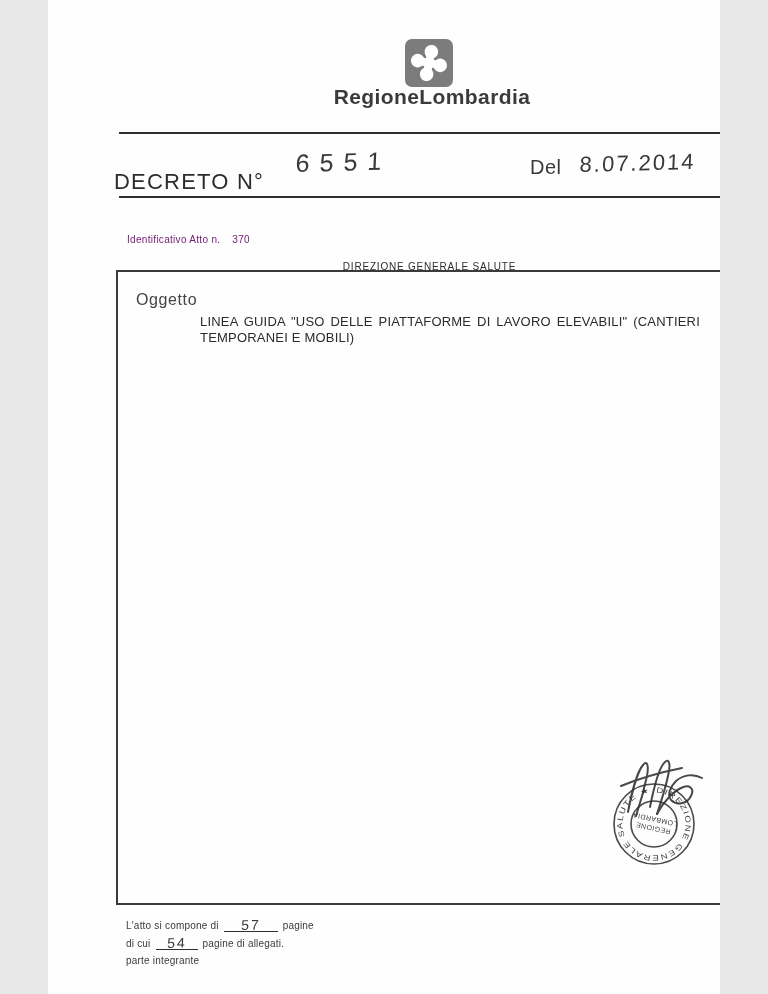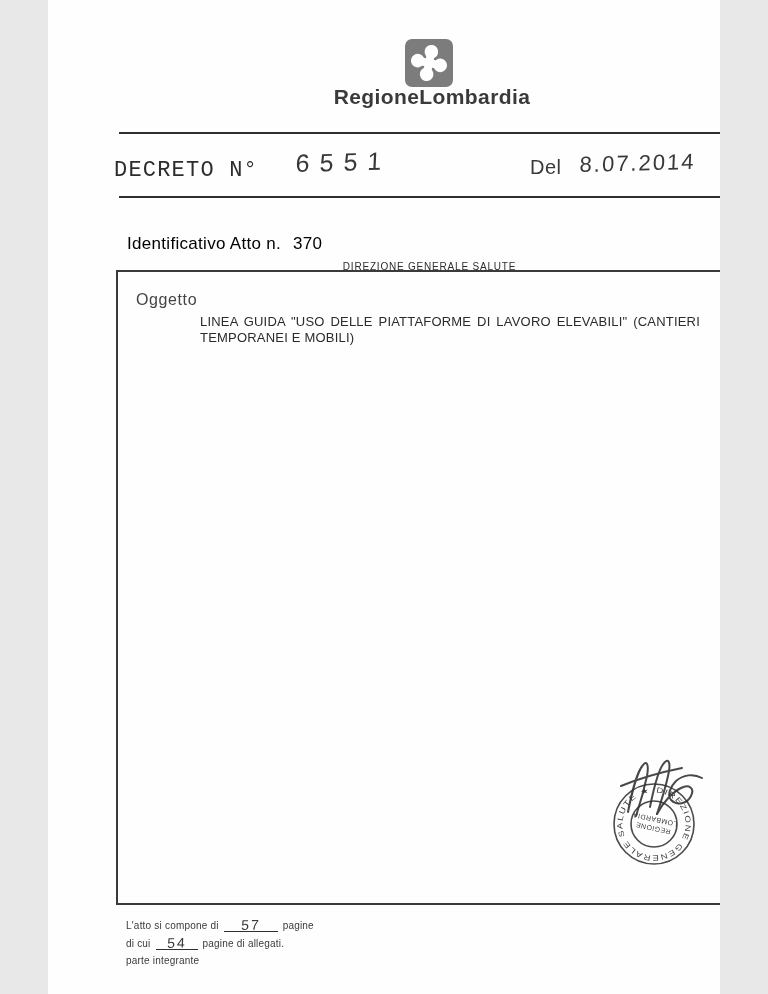--- a/index.html
+++ b/index.html
@@ -18,27 +18,27 @@
   .logo-box{left:357px;top:39px;width:48px;height:48px;}
   .brand{left:0;top:85px;width:768px;text-align:center;
     font-size:21px;font-weight:bold;letter-spacing:.4px;color:#3a3a3a;}
 
   
   .rule{left:71px;width:629px;height:2px;background:#2f2f2f;}
   .rule-1{top:132px;}
   .rule-2{top:196px;}
 
   
-  .decree-label{left:66px;top:158px;font-size:22px;letter-spacing:1.2px;color:#2d2d2d;font-family:Liberation Mono, monospace;}
+  .decree-label{left:66px;top:169px;font-size:22px;letter-spacing:1.2px;color:#2d2d2d;}
   .hand{color:#383838;transform:skewX(-4deg) rotate(-1.5deg);transform-origin:left bottom;}
   .decree-number{left:247px;top:149px;font-size:25px;letter-spacing:10px;}
   .date-label{left:482px;top:156px;font-size:20px;letter-spacing:.5px;color:#3a3a3a;}
   .decree-date{left:531px;top:152px;font-size:22px;letter-spacing:2px;}
 
-  .ident{left:79px;top:234px;font-size:17px;letter-spacing:.3px;color:#000000;}
+  .ident{left:79px;top:234px;font-size:10px;letter-spacing:.3px;color:#701a75;}
   .ident .val{margin-left:12px;}
 
   
   .act-box{left:68px;top:270px;width:625px;height:631px;border:2px solid #3a3a3a;}
   .direction-title{left:68px;top:261px;width:627px;text-align:center;
     font-size:10px;letter-spacing:.8px;color:#2c2c2c;z-index:2;}
   .oggetto{left:88px;top:291px;font-size:16px;letter-spacing:.6px;color:#444;}
   .subject{left:152px;top:314px;width:500px;font-size:13px;line-height:15.5px;
     letter-spacing:.2px;color:#2b2b2b;text-align:justify;text-align-last:left;}
 

